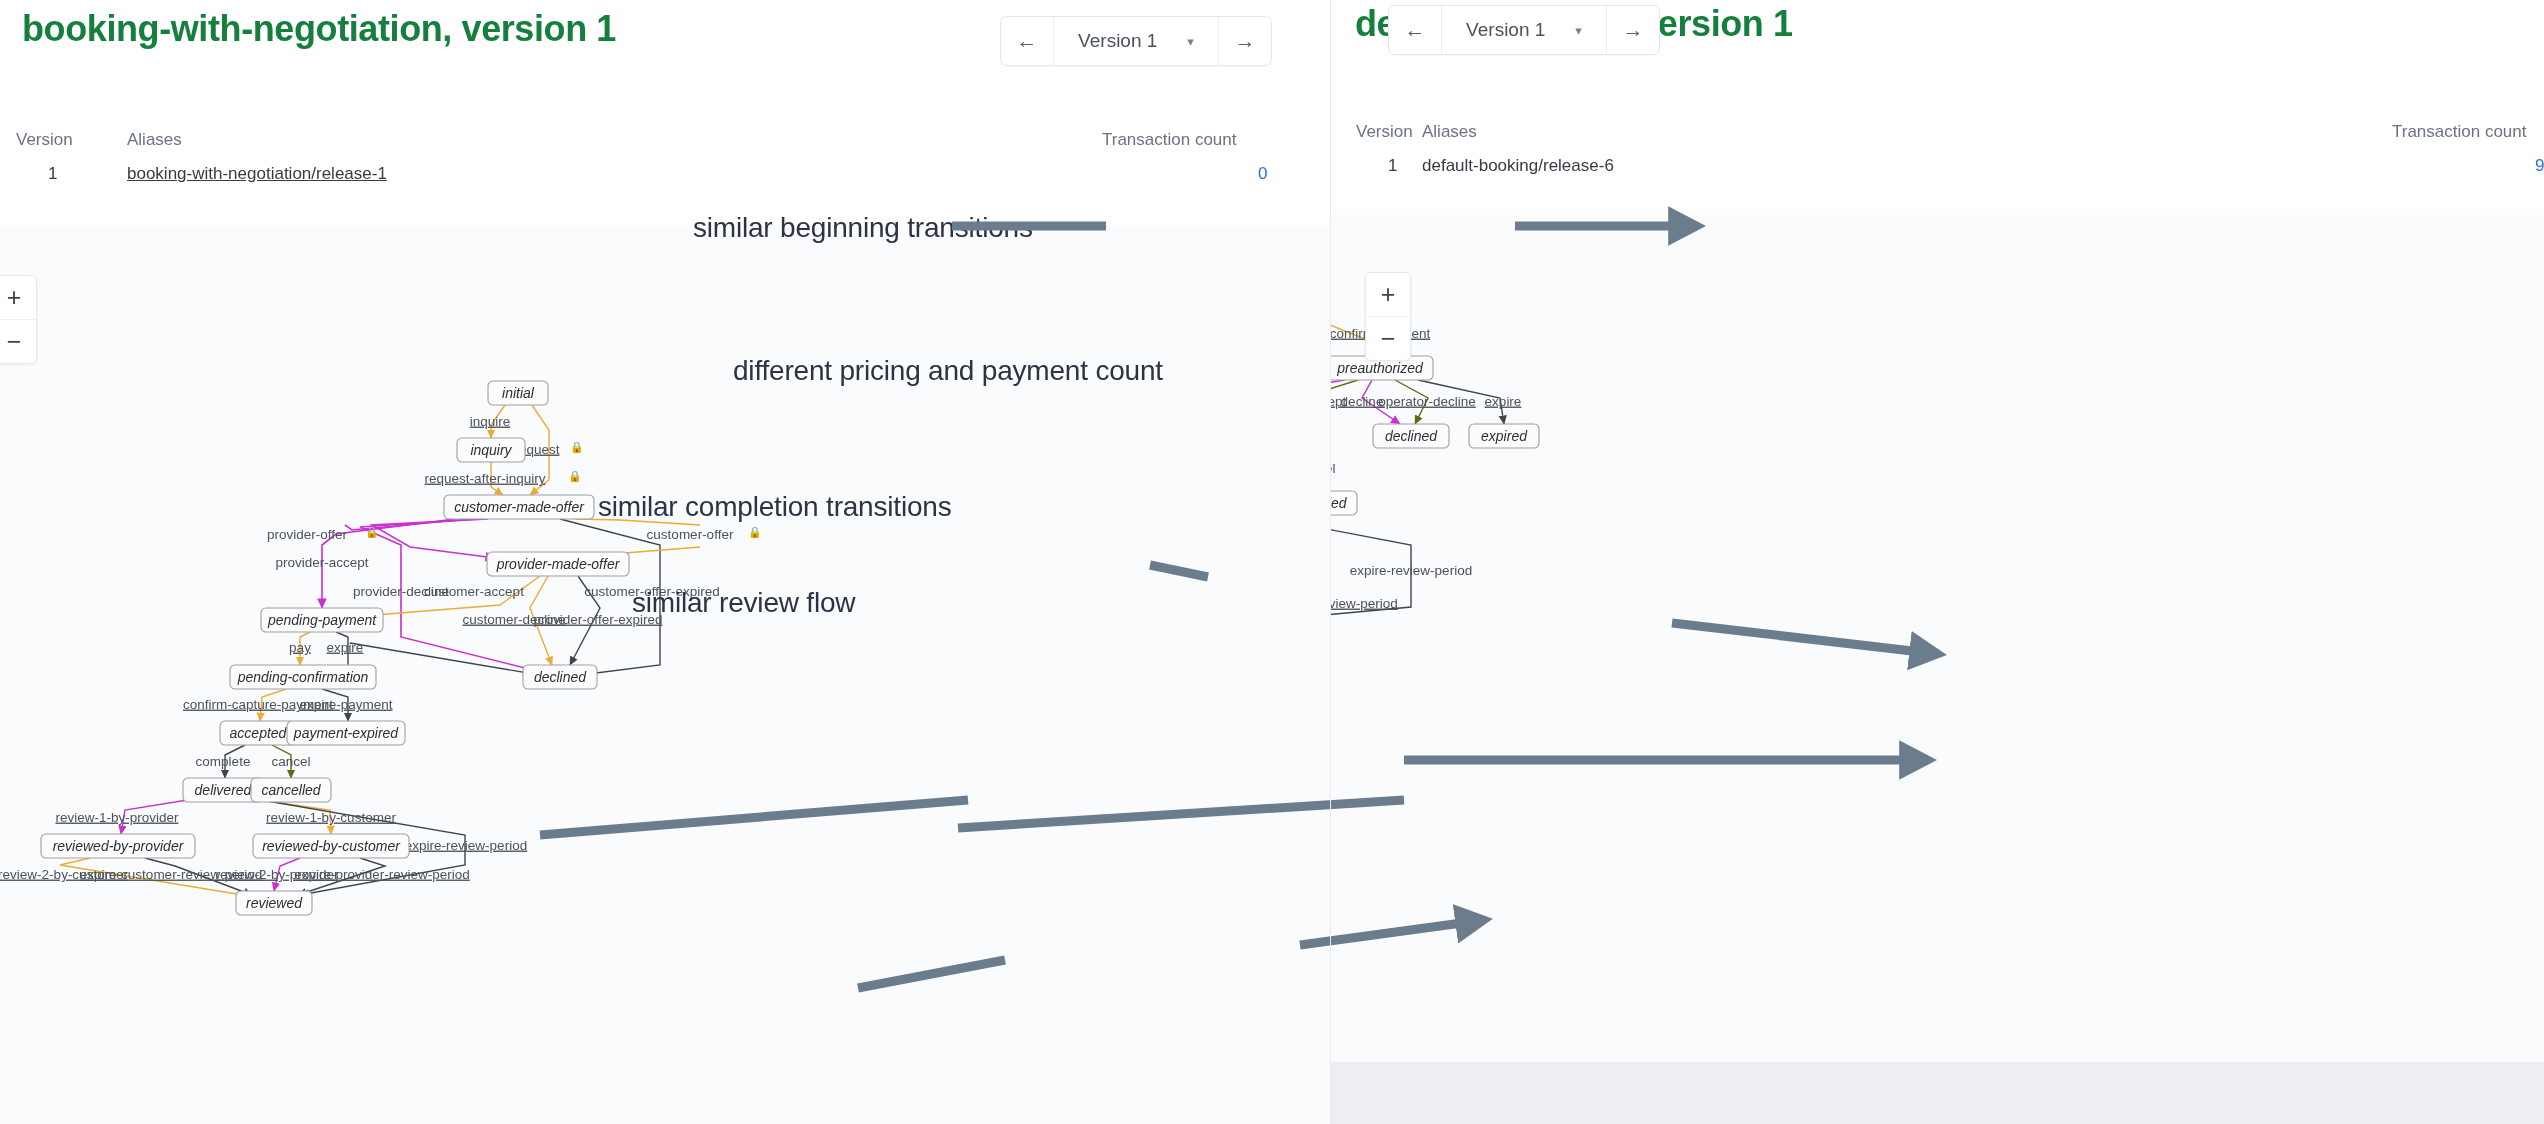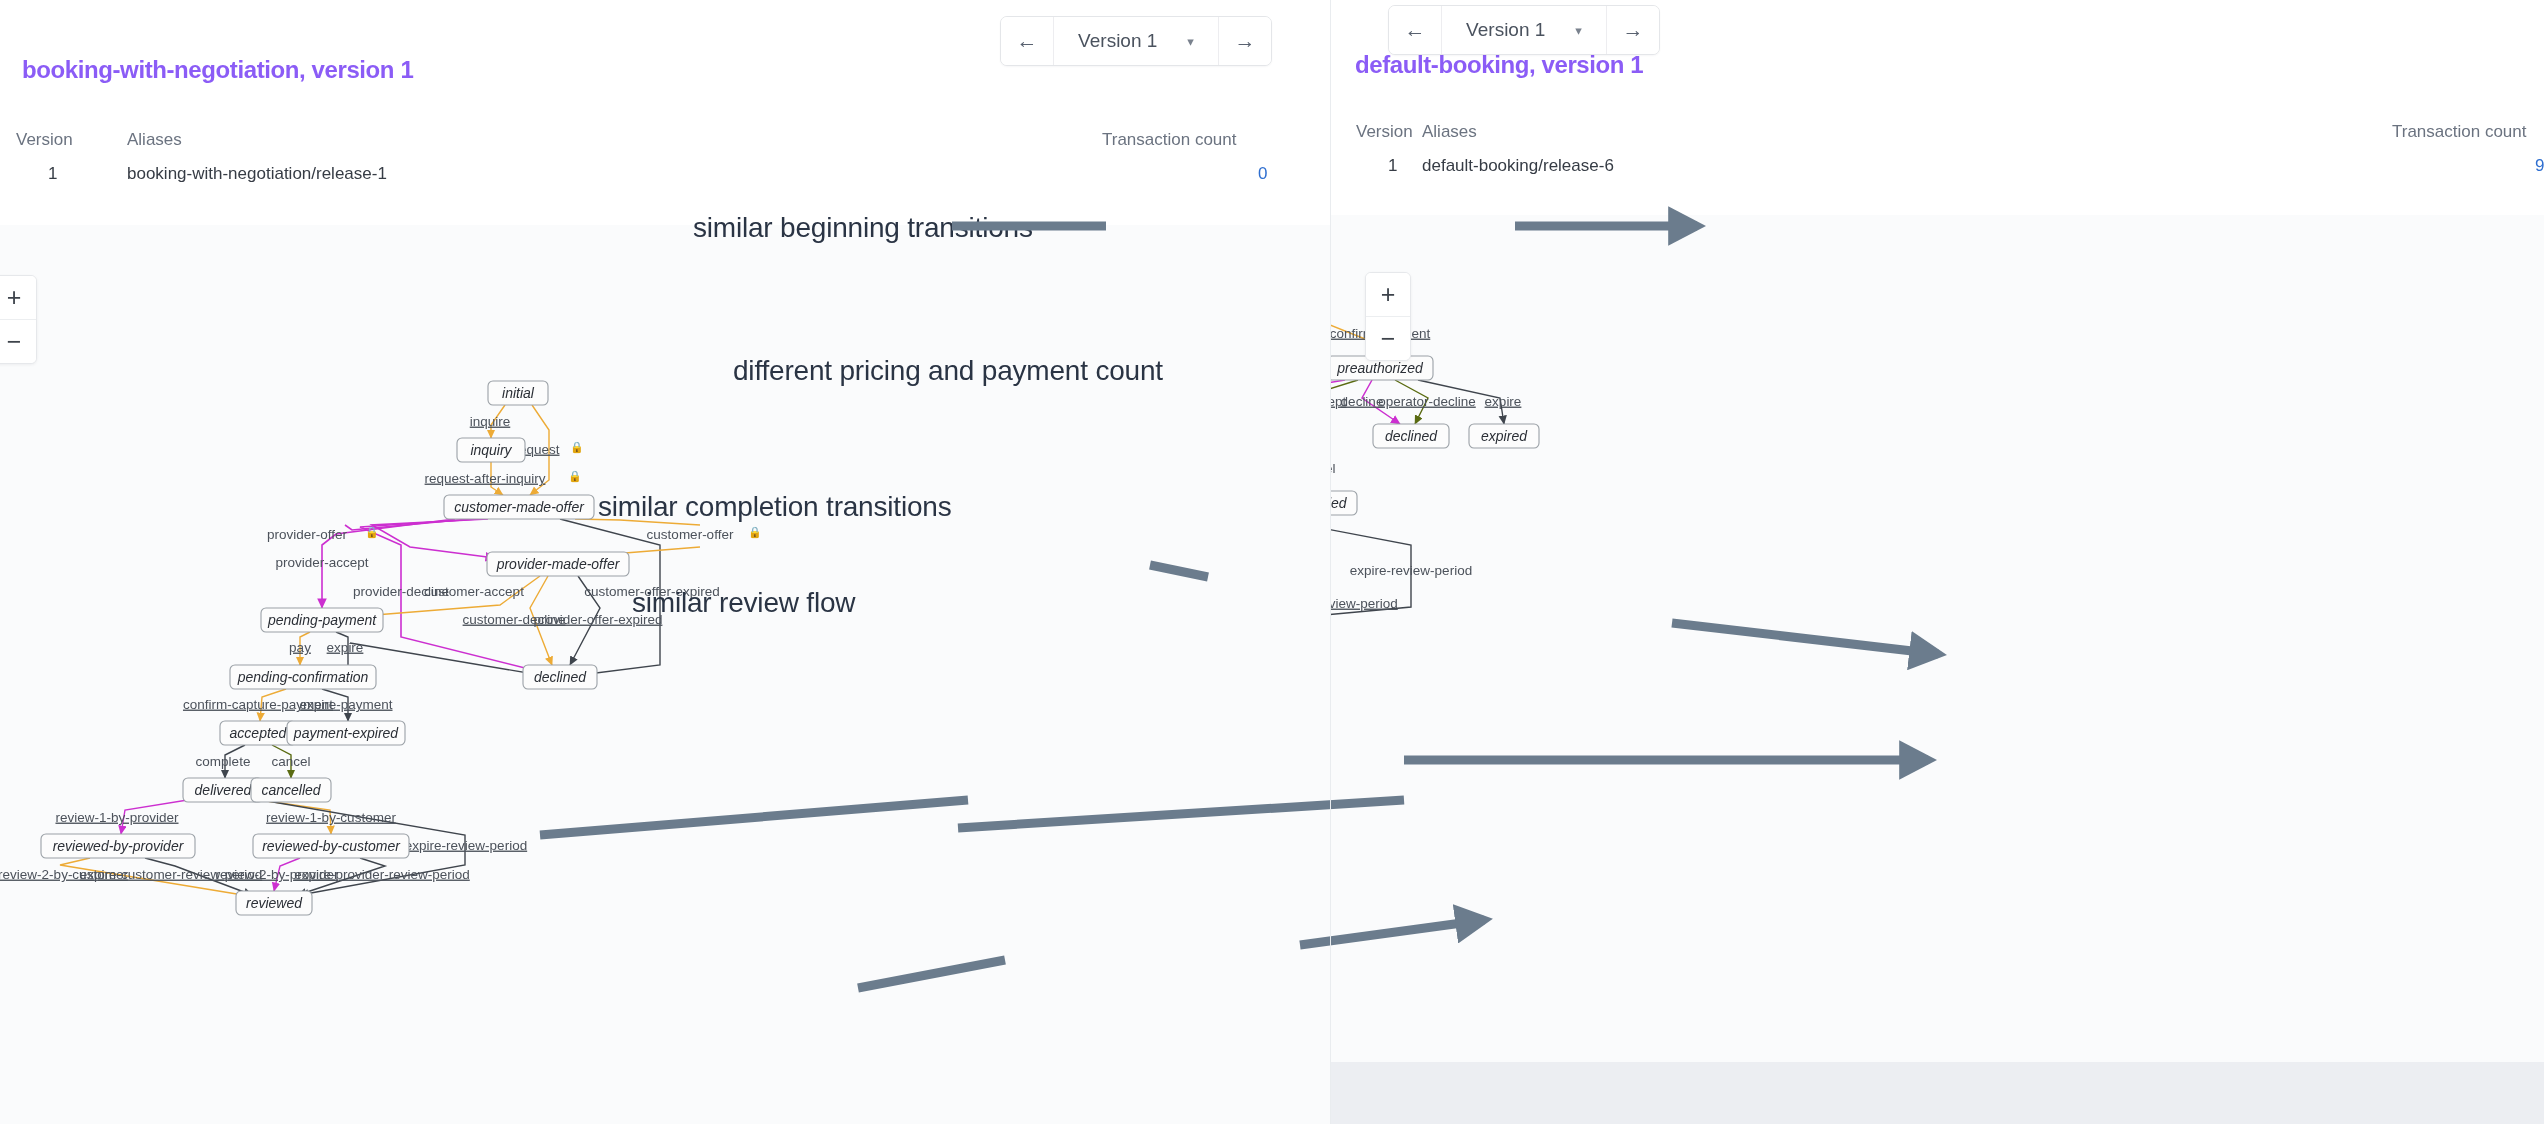--- a/index.html
+++ b/index.html
@@ -14,22 +14,22 @@
   #panel-left{left:0;width:1330px;background:#ffffff;}
   #panel-right{left:1330px;width:1214px;background:#ffffff;}
   .panel-divider{position:absolute;top:0;left:1330px;width:1px;height:1124px;background:#e9ecef;z-index:30;}
 
   .panel-header{position:absolute;left:0;top:0;width:100%;background:#fff;}
   #panel-left .panel-header{height:225px;}
   #panel-right .panel-header{height:215px;border-bottom:1px solid #eceef0;}
   #panel-left .panel-header{border-bottom:1px solid #eceef0;}
 
   .title{
-    position:absolute;font-size:24px;font-weight:700;color:#8b5cf6;
-    letter-spacing:-0.4px;white-space:nowrap;margin-top:48px;
+    position:absolute;font-size:36px;font-weight:700;color:#15803d;
+    letter-spacing:-0.4px;white-space:nowrap;
   }
   #panel-left .title{left:22px;top:8px;}
   #panel-right .title{left:25px;top:3px;}
 
   .version-nav{
     position:absolute;display:flex;align-items:stretch;
     border:1px solid #e4e6e9;border-radius:7px;background:#fff;
     height:48px;box-shadow:0 1px 2px rgba(16,24,40,.04);
     overflow:hidden;
   }
@@ -108,21 +108,21 @@
         <span class="vn-caret">▾</span>
       </div>
       <div class="vn-btn right">→</div>
     </div>
 
     <div class="meta-row" style="left:16px;top:130px;">Version</div>
     <div class="meta-row" style="left:127px;top:130px;">Aliases</div>
     <div class="meta-row" style="left:1102px;top:130px;">Transaction count</div>
 
     <div class="meta-val" style="left:48px;top:164px;">1</div>
-    <div class="meta-val" style="left:127px;top:164px;">booking-with-negotiation/release-1</div>
+    <div class="meta-val" style="left:127px;top:164px;text-decoration:underline;">booking-with-negotiation/release-1</div>
     <div class="meta-link" style="left:1258px;top:164px;">0</div>
   </div>
 
   <div class="graph">
     <svg class="flow" id="flow-left" width="1330" height="899" viewBox="0 0 1330 899">
         <defs>
           <marker id="ah-o-L" markerWidth="7" markerHeight="7" refX="6" refY="3" orient="auto" markerUnits="strokeWidth">
             <path d="M0,0 L6.5,3 L0,6 z" fill="#edab36"></path>
           </marker>
           <marker id="ah-m-L" markerWidth="7" markerHeight="7" refX="6" refY="3" orient="auto" markerUnits="strokeWidth">

